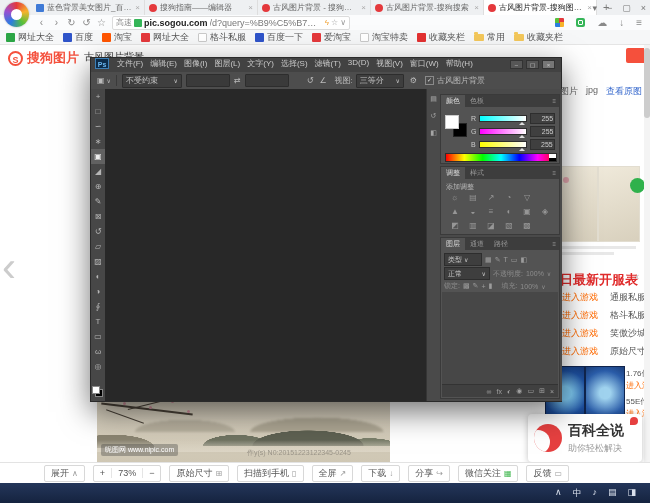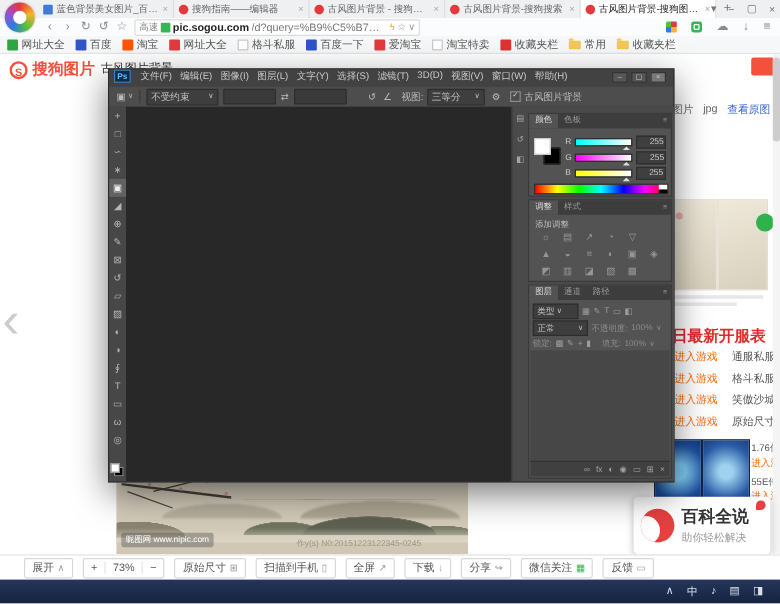--- a/index.html
+++ b/index.html
@@ -172,21 +172,21 @@
   .ldd{height:11px;background:#3e3e3e;border:1px solid #2d2d2d;display:flex;align-items:center;gap:2px;padding:0 3px;color:#c5c5c5}
   .dim{color:#8d8d8d}
   .lic{color:#9c9c9c;font-size:7px}
   #layers-empty{position:absolute;left:1px;top:54px;width:116px;height:92px;background:#474747}
   #layers-foot{position:absolute;left:1px;bottom:1px;width:116px;height:13px;background:#404040;border-top:1px solid #333;
                display:flex;align-items:center;justify-content:flex-end;gap:5px;padding-right:4px;box-sizing:border-box;
                color:#a0a0a0;font-size:7px}
 
   
   #pgtoolbar{position:absolute;left:0;top:462px;width:650px;height:21px;background:#fff;border-top:1px solid #e3e3e3;
-             display:flex;align-items:center;padding-left:20px;box-sizing:border-box;z-index:20}
+             display:flex;align-items:center;padding-left:44px;box-sizing:border-box;z-index:20}
   .tb{height:15px;border:1px solid #d8d8d8;border-radius:2px;background:#fff;color:#555;font-size:9px;display:flex;
       align-items:center;gap:3px;padding:0 6px;margin-right:8px;white-space:nowrap}
   .tb .ic{color:#999;font-size:8px}
   .tb .ic.green{color:#3bb54a}
   #zoomgrp{display:flex;align-items:center;height:15px;border:1px solid #d8d8d8;border-radius:2px;margin-right:8px;font-size:9px;color:#555}
   #zoomgrp span{padding:0 6px}
   #zoomgrp .mid{border-left:1px solid #e5e5e5;border-right:1px solid #e5e5e5}
 
   
   #scrollbar{position:absolute;right:0;top:45px;width:6px;height:417px;background:#f4f4f4;z-index:2}

